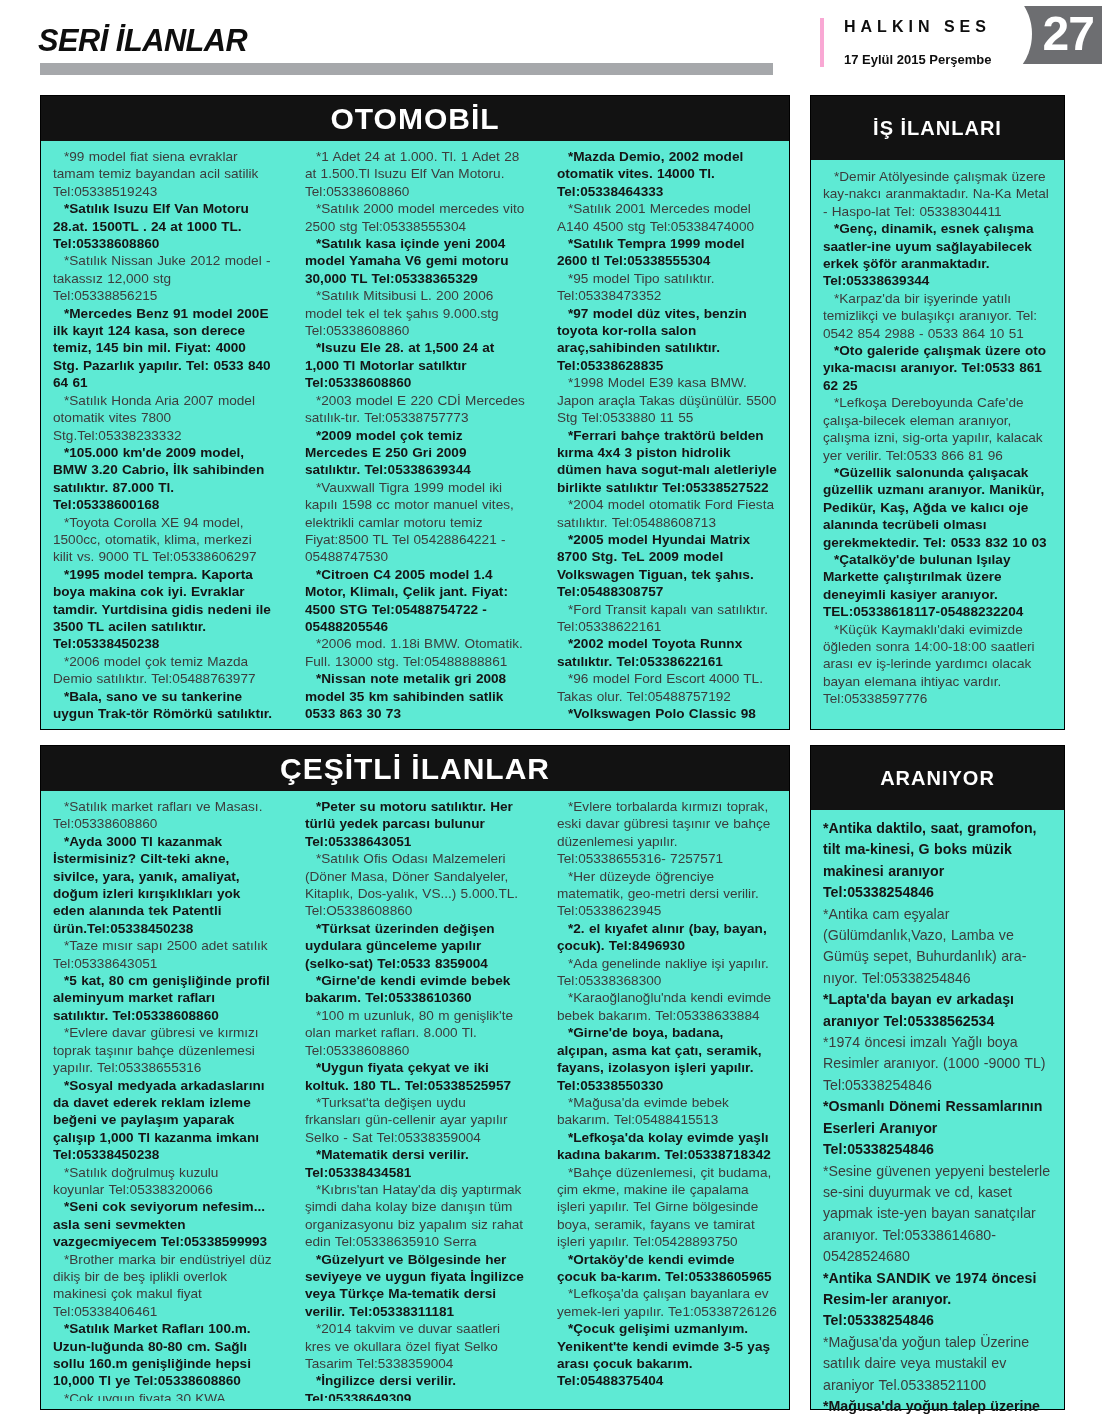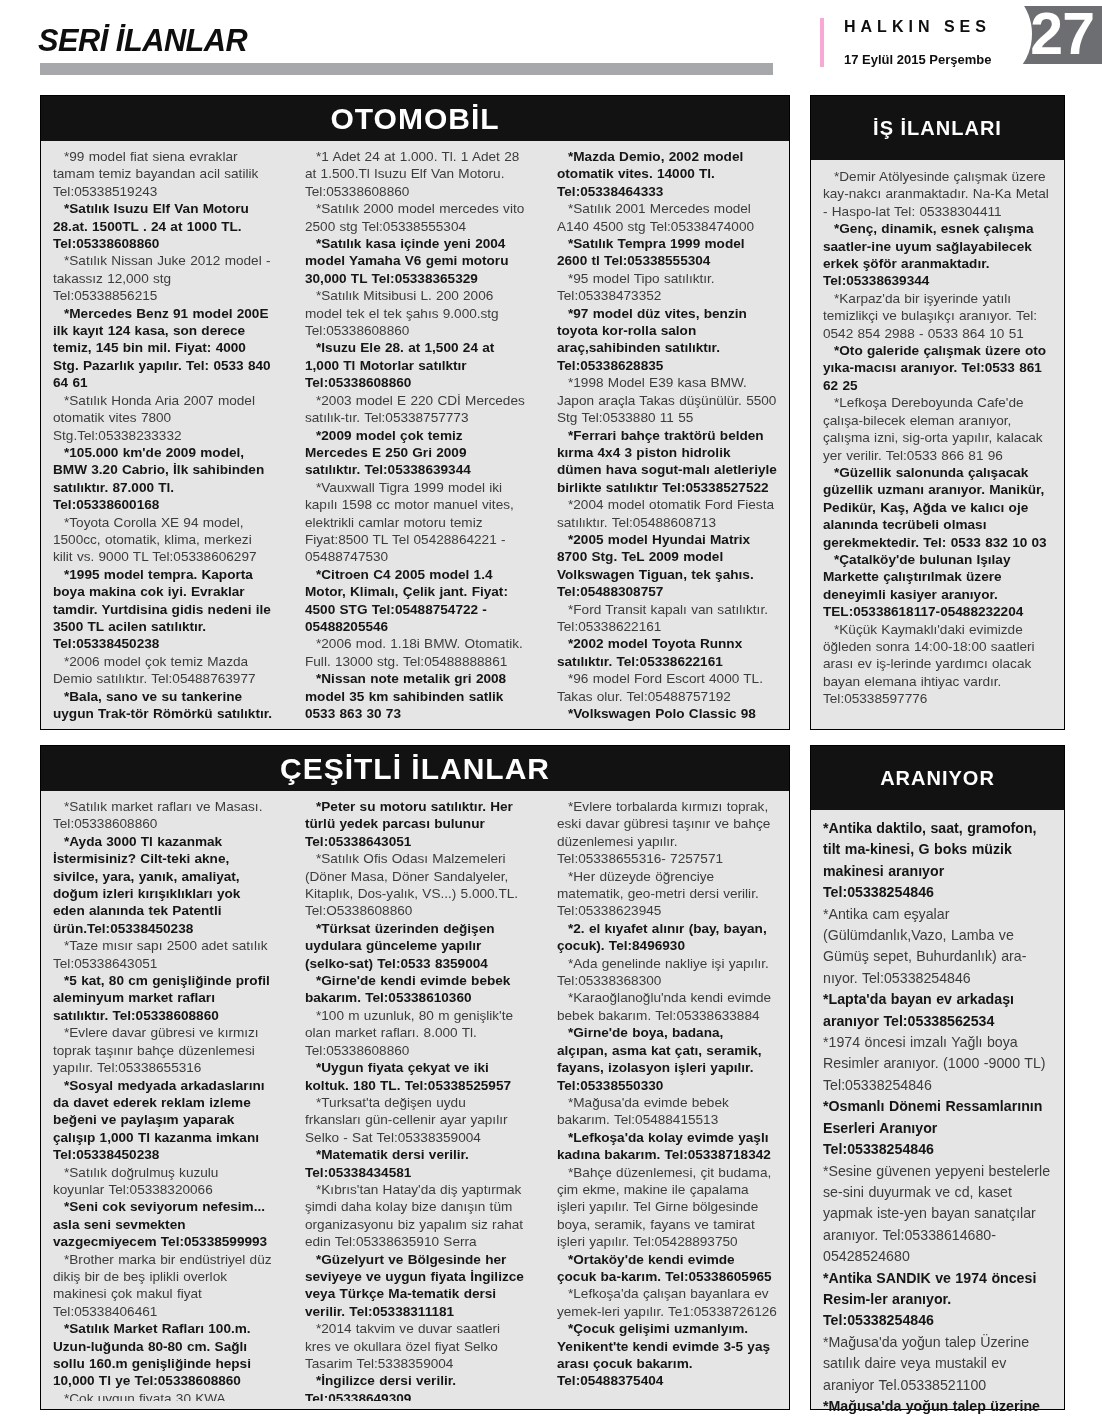--- a/index.html
+++ b/index.html
@@ -26,24 +26,24 @@
   .paper-date{font-size:13px;font-weight:bold;color:#0e0e0e;margin-top:16px;white-space:nowrap;}
   .page-badge{
     position:absolute;left:992px;top:6px;width:110px;height:58px;background:#6d6e71;
     overflow:hidden;
   }
   .page-badge .notch{
     position:absolute;left:-52px;top:-22px;width:92px;height:100px;background:#ffffff;border-radius:50%;
   }
   .page-badge .num{
     position:absolute;right:8px;top:0;height:58px;line-height:56px;
-    color:#fff;font-size:59px;font-weight:bold;letter-spacing:-1px;
+    color:#fff;font-size:48px;font-weight:bold;letter-spacing:-1px;
   }
   
-  .box{position:absolute;border:1.5px solid #000;background:#e5e5e5;box-sizing:border-box;}
+  .box{position:absolute;border:1.5px solid #000;background:#5eead4;box-sizing:border-box;}
   .box-header{
     background:#121212;color:#fff;text-align:center;font-weight:bold;
     display:flex;align-items:center;justify-content:center;white-space:nowrap;
   }
   .hdr-wide{height:45px;font-size:30px;letter-spacing:1px;margin:0;}
   .hdr-narrow{height:64px;font-size:20px;letter-spacing:1px;margin:0;}
   .cols{display:flex;gap:32px;padding:7px 12px 6px 12px;height:calc(100% - 60px);}
   .ads-col{flex:1;overflow:hidden;min-width:0;}
   .single{padding:8px 12px 6px 12px;overflow:hidden;height:calc(100% - 66px);}
   

